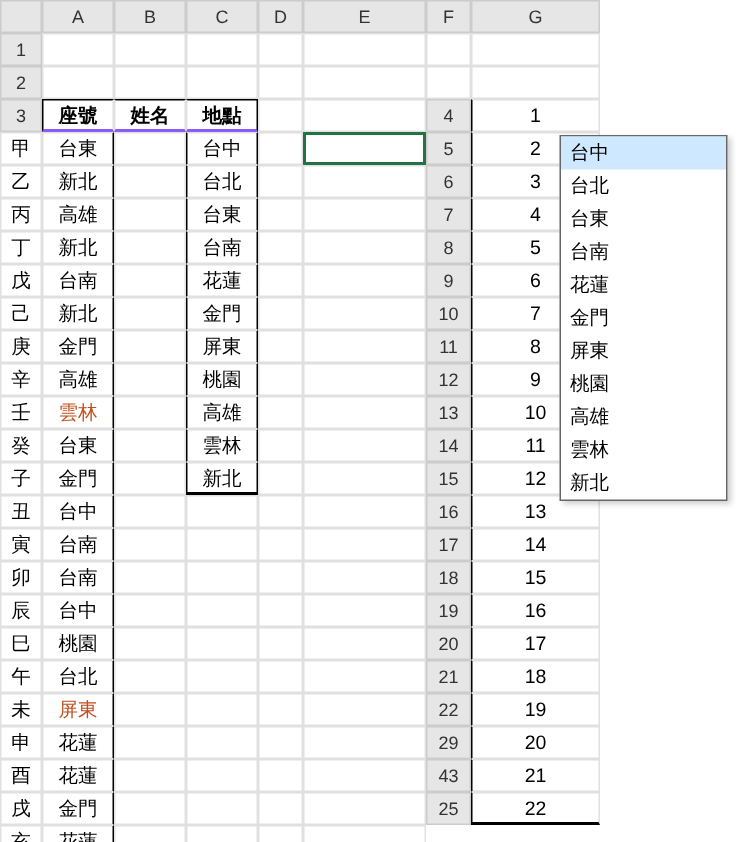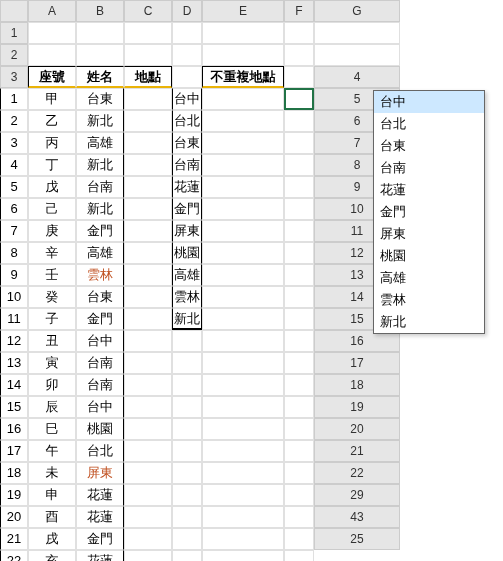--- a/index.html
+++ b/index.html
@@ -29,21 +29,21 @@
   .cell {
     border: 1px solid #e0e0e0;
     height: 22px;
     line-height: 20px;
     text-align: center;
     background: #fff;
     white-space: nowrap;
     overflow: hidden;
   }
   .hdr-row {
-    border-bottom: 2px solid #eab308;
+    border-bottom: 2px solid #8b5cf6;
     font-weight: bold;
   }
   .tbl-side-l { border-left: 1px solid #000; }
   .tbl-side-r { border-right: 1px solid #000; }
   .tbl-top { border-top: 1px solid #000; }
   .tbl-bottom { border-bottom: 2px solid #000; }
   .highlight { color: #c05020; font-weight: 500; }
   .selected {
     border: 2px solid #217346;
     height: 22px;
@@ -104,21 +104,20 @@
     <div class="cell"></div>
     <div class="cell"></div>
     <div class="cell"></div>
     <div class="cell"></div>
     <div class="cell"></div>
     <div class="rowhdr">3</div>
     <div class="cell hdr-row tbl-top tbl-side-l">座號</div>
     <div class="cell hdr-row tbl-top">姓名</div>
     <div class="cell hdr-row tbl-top tbl-side-r">地點</div>
     <div class="cell"></div>
-    <div class="cell hdr-row tbl-top tbl-side-l tbl-side-r">不重複地點</div>
     <div class="cell"></div>
     <div class="rowhdr">4</div>
     <div class="cell tbl-side-l">1</div>
     <div class="cell">甲</div>
     <div class="cell tbl-side-r">台東</div>
     <div class="cell"></div>
     <div class="cell tbl-side-l tbl-side-r">台中</div>
     <div class="cell"></div>
     <div class="cell selected tbl-side-l tbl-side-r tbl-bottom">
       <div class="dd-btn"></div>

